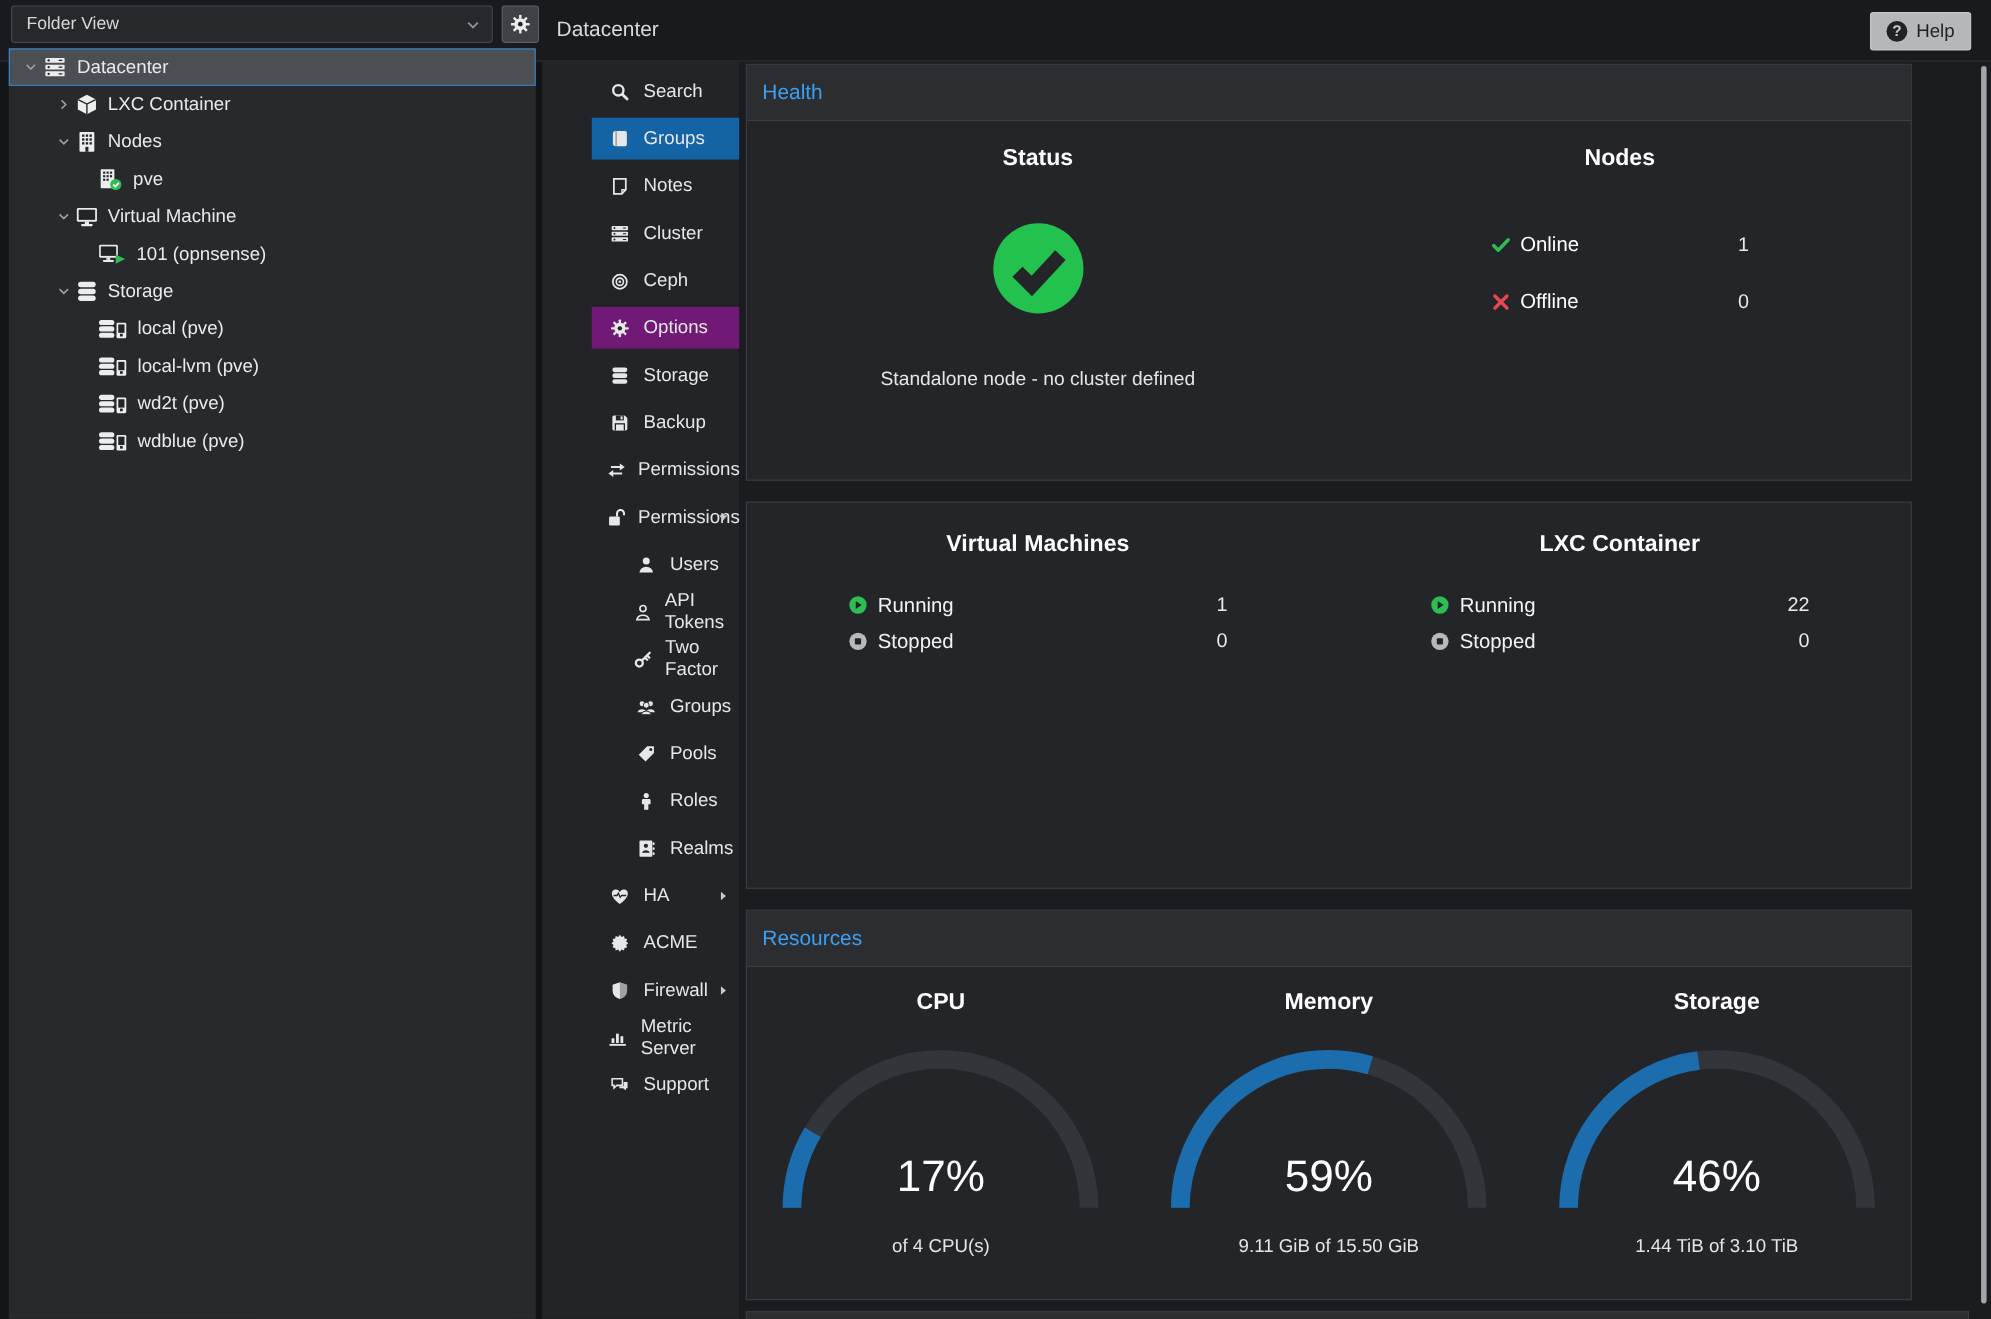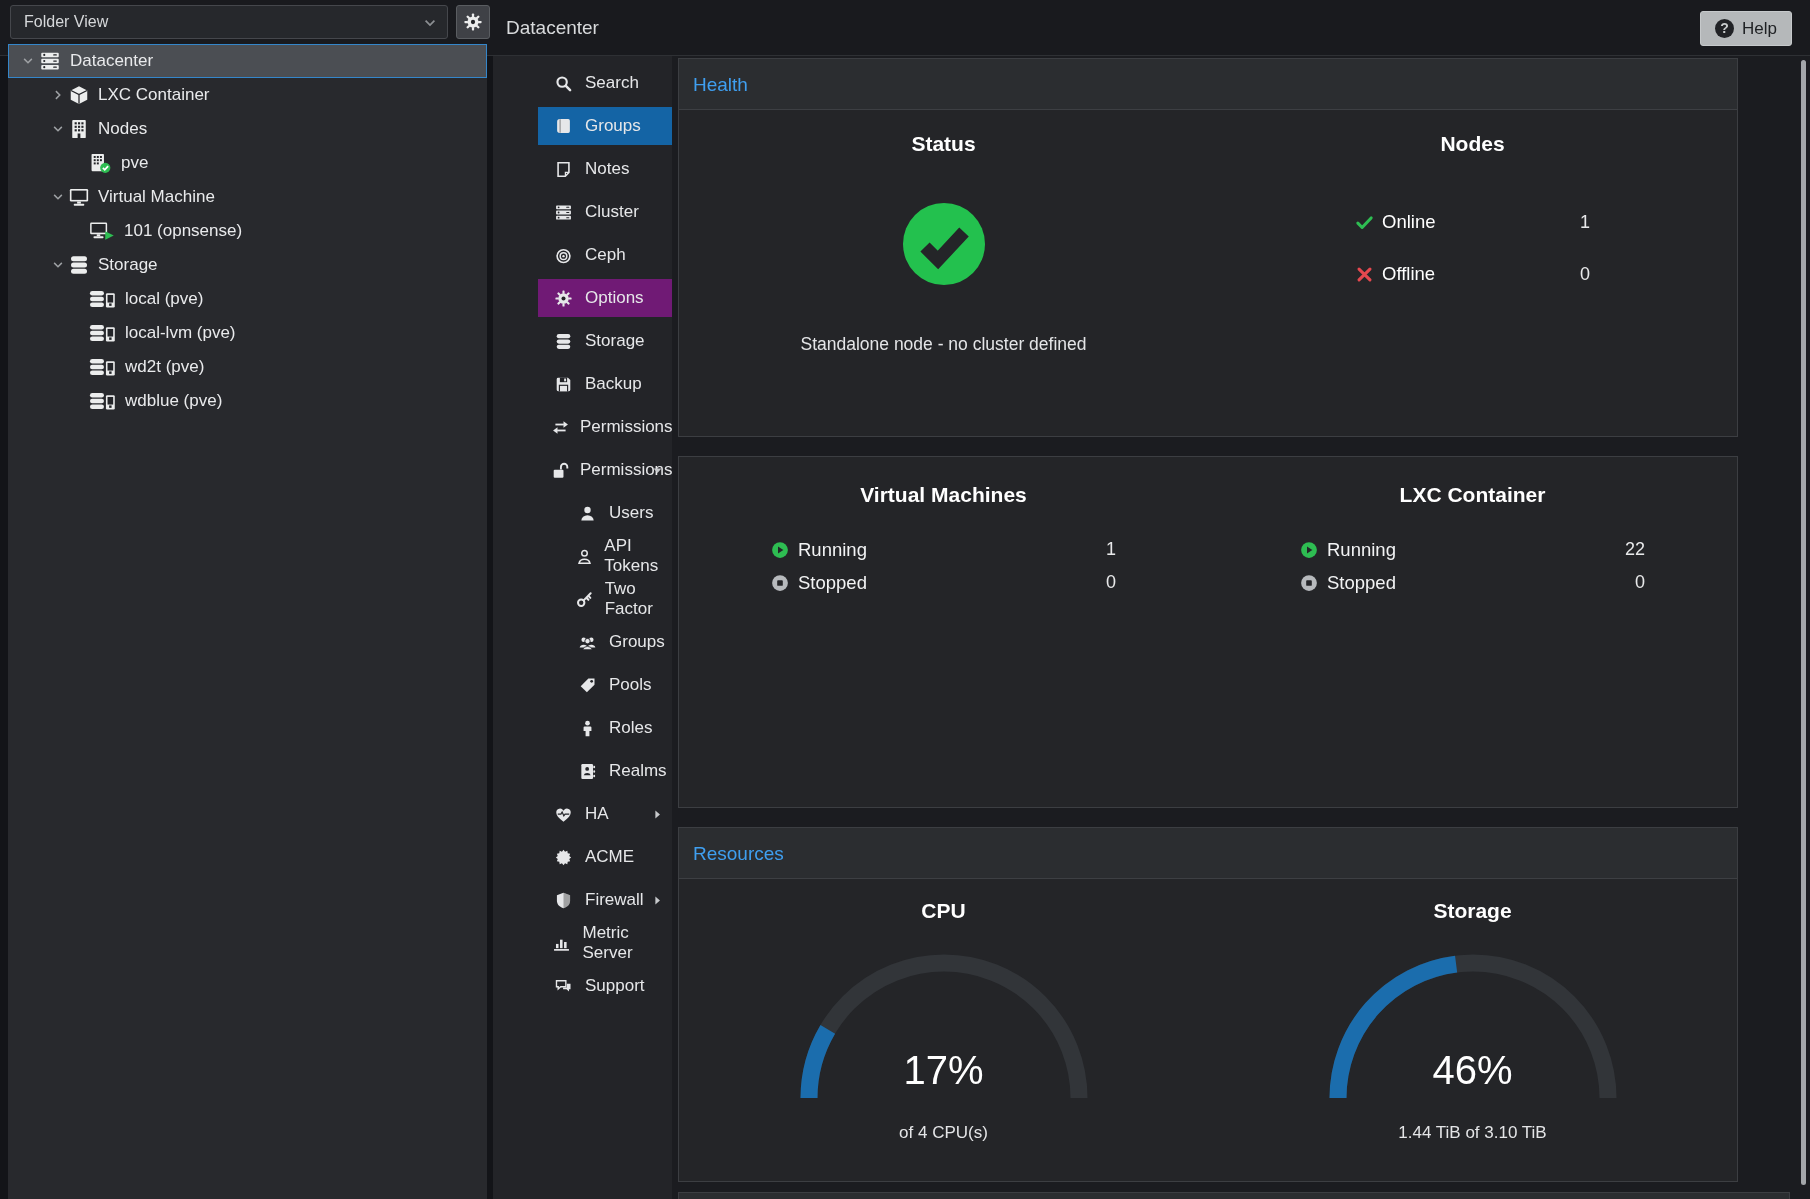--- a/index.html
+++ b/index.html
@@ -724,20 +724,31 @@
       <div class="gauge">
         <svg viewBox="0 0 302 162">
             <path class="g-track" d="M 16.0 153.0 A 135 135 0 0 1 286.0 153.0"></path>
             <path class="g-val" d="M 16.0 153.0 A 135 135 0 0 1 34.8 84.3"></path>
           </svg>
         <div class="gauge-val">17%</div>
       </div>
       <div class="gauge-sub">of 4 CPU(s)</div>
     </div>
     <div class="rcol">
+      <div class="colhead">Memory</div>
+      <div class="gauge">
+        <svg viewBox="0 0 302 162">
+            <path class="g-track" d="M 16.0 153.0 A 135 135 0 0 1 286.0 153.0"></path>
+            <path class="g-val" d="M 16.0 153.0 A 135 135 0 0 1 188.7 23.4"></path>
+          </svg>
+        <div class="gauge-val">59%</div>
+      </div>
+      <div class="gauge-sub">9.11 GiB of 15.50 GiB</div>
+    </div>
+    <div class="rcol">
       <div class="colhead">Storage</div>
       <div class="gauge">
         <svg viewBox="0 0 302 162">
             <path class="g-track" d="M 16.0 153.0 A 135 135 0 0 1 286.0 153.0"></path>
             <path class="g-val" d="M 16.0 153.0 A 135 135 0 0 1 134.1 19.1"></path>
           </svg>
         <div class="gauge-val">46%</div>
       </div>
       <div class="gauge-sub">1.44 TiB of 3.10 TiB</div>
     </div>

